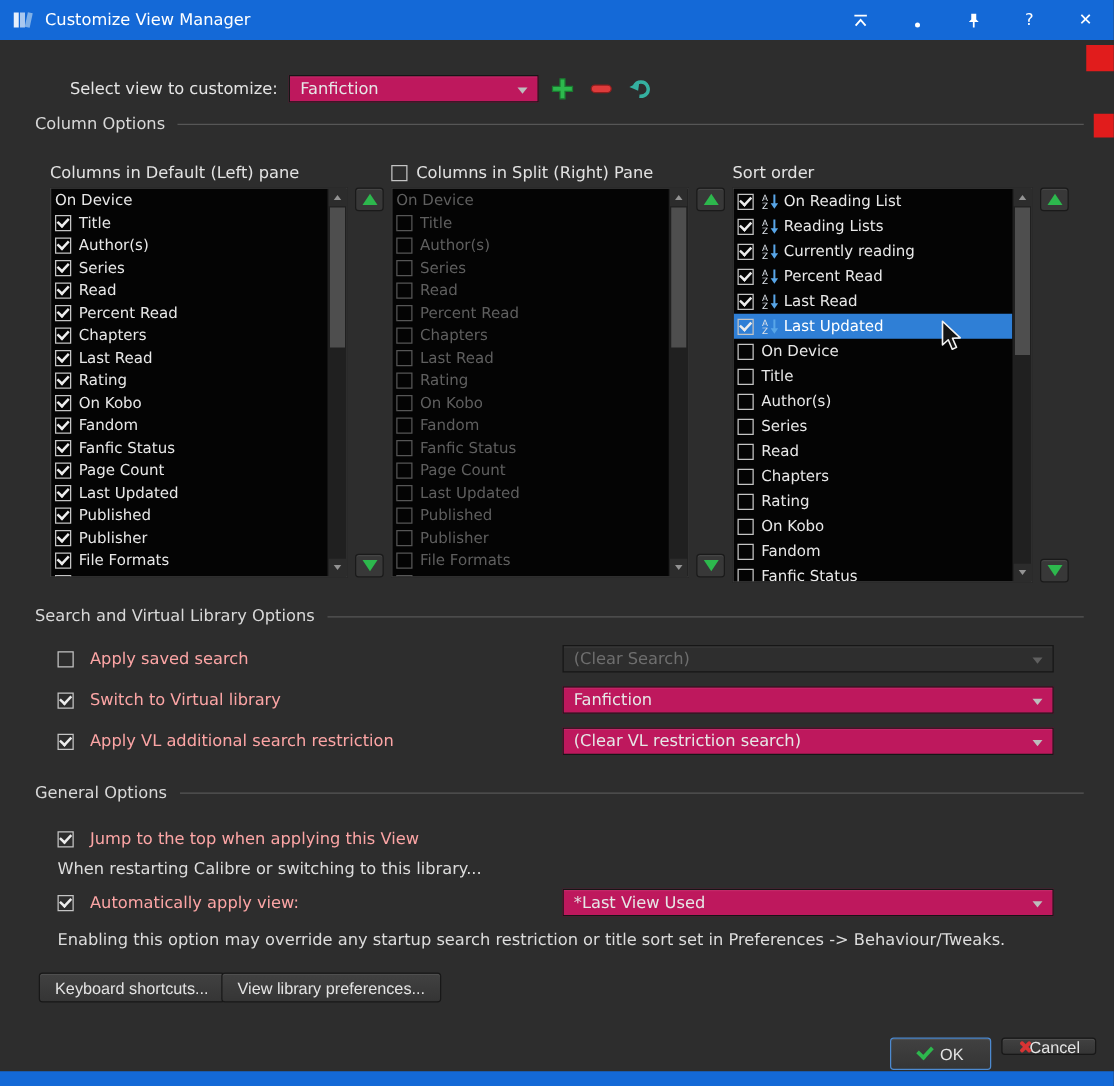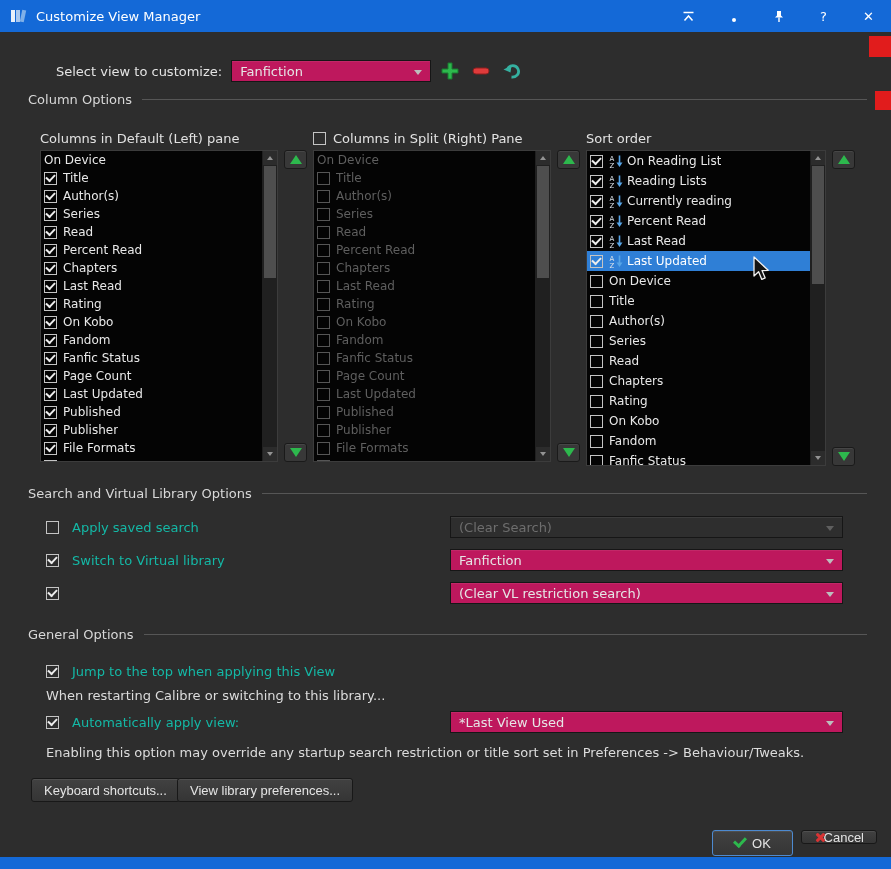--- a/index.html
+++ b/index.html
@@ -70,21 +70,21 @@
   
   .updown{display:flex;flex-direction:column;justify-content:space-between;width:23px;}
   .pane.left .updown,.pane.mid .updown{height:312px;}
   .pane.sort .updown{height:316px;}
   .arrbtn{width:23px;height:19px;background:#383838;border:1px solid #1a1a1a;border-radius:3px;
     box-shadow:inset 0 1px 0 rgba(255,255,255,.07);display:flex;align-items:center;justify-content:center;padding:0;}
   .gtri-up{width:0;height:0;border-left:6px solid transparent;border-right:6px solid transparent;border-bottom:9px solid #2db84d;}
   .gtri-down{width:0;height:0;border-left:6px solid transparent;border-right:6px solid transparent;border-top:9px solid #2db84d;}
   
   .optrow{position:absolute;left:46px;height:22px;display:flex;align-items:center;}
-  .optlab{color:#14b8a6;font-size:13px;margin-left:7px;}
+  .optlab{color:#fca5a5;font-size:13px;margin-left:7px;}
   .optrow .combo{position:absolute;left:404px;top:0;width:393px;}
   .note{position:absolute;left:46px;color:#dcdcdc;font-size:13px;white-space:nowrap;}
   
   .pushbtn{height:24px;padding:0 12px;background:linear-gradient(#414141,#353535);
     border:1px solid #181818;border-radius:3px;color:#e4e4e4;font-size:13px;
     box-shadow:inset 0 1px 0 rgba(255,255,255,.08);display:flex;align-items:center;position:absolute;}
   .kb-btn{left:31px;top:778px;}
   .vl-btn{left:177px;top:778px;}
   .ok-btn{left:712px;top:830px;width:81px;height:26px;justify-content:center;gap:6px;border:1px solid #4d8ad0;}
   .cancel-btn{left:801px;top:830px;width:76px;height:14px;justify-content:center;gap:6px;}
@@ -525,20 +525,21 @@
 <div class="optrow" style="top:549px">
   <span class="cb checked"></span>
   <span class="optlab">Switch to Virtual library</span>
   <div class="combo">
     <span>Fanfiction</span>
   </div>
 </div>
 
 <div class="optrow" style="top:582px">
   <span class="cb checked"></span>
+  <span class="optlab">Apply VL additional search restriction</span>
   <div class="combo">
     <span>(Clear VL restriction search)</span>
   </div>
 </div>
 
 <div class="grouptitle" style="top:627px">
   <span>General Options</span>
   <span class="gline"></span>
 </div>
 

